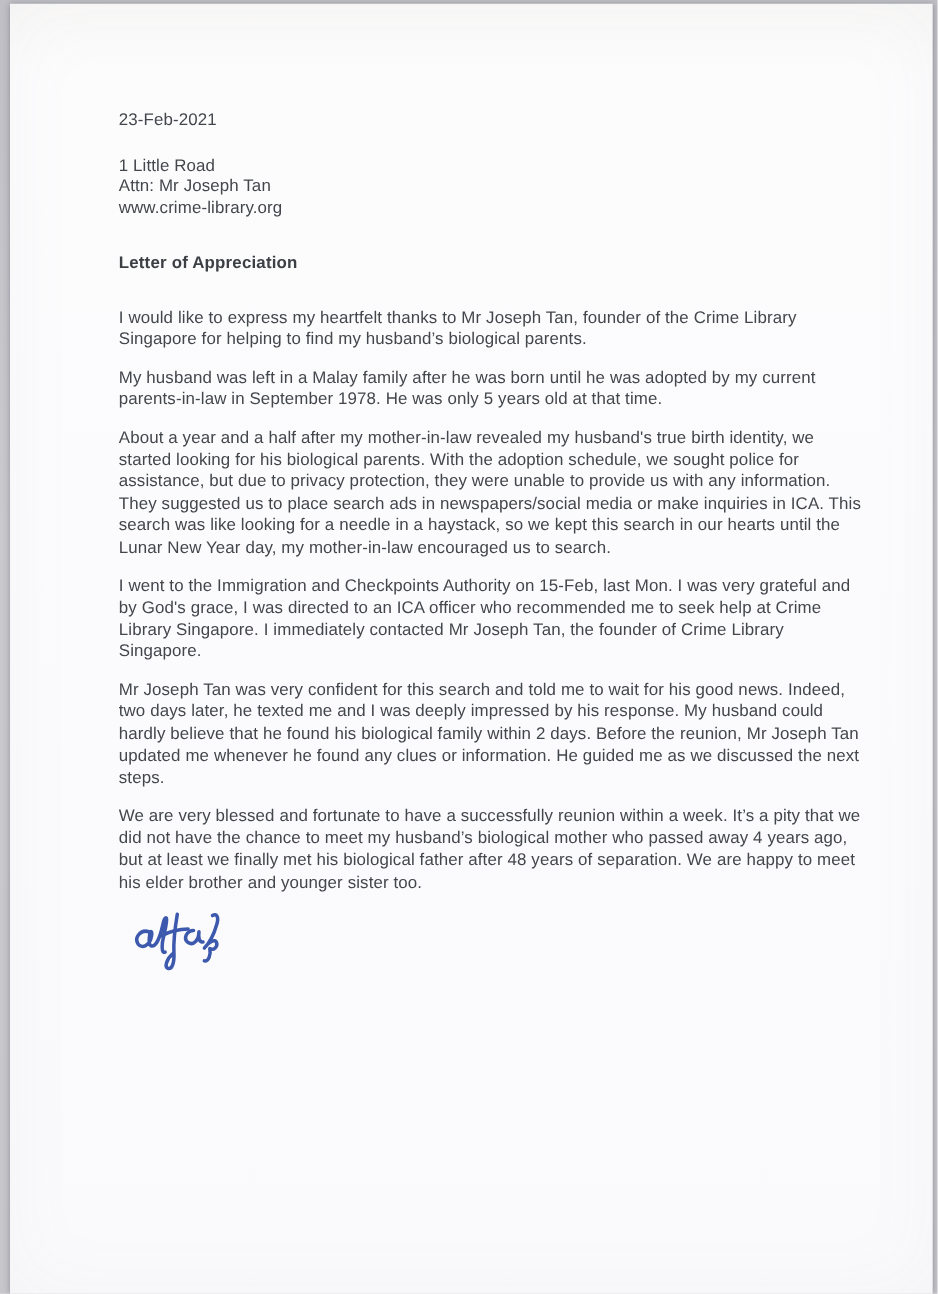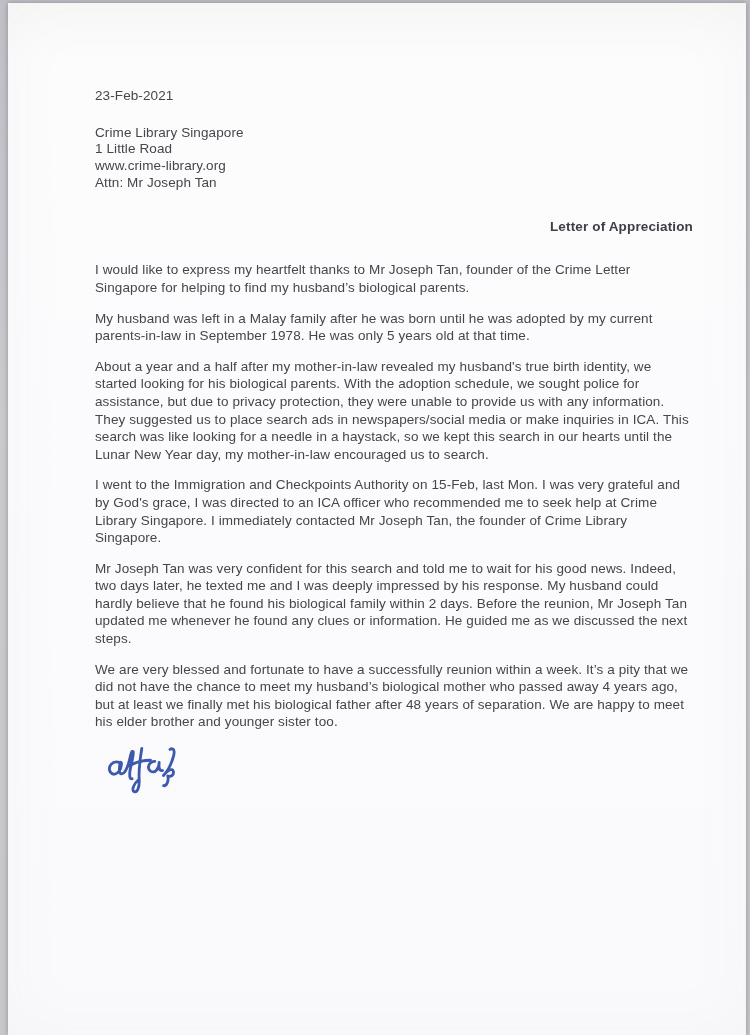--- a/index.html
+++ b/index.html
@@ -27,45 +27,43 @@
     line-height: 17.6px;
     letter-spacing: 0.1px;
   }
   .date-line { margin-bottom: 20px; }
   .address-block { line-height: 16.8px; margin-bottom: 26px; }
   .subject {
     font-weight: bold;
     color: #3c3f44;
     margin-bottom: 26px;
     letter-spacing: 0.15px;
-    text-align: right;
   }
   .para { margin-bottom: 13px; }
   .closing-block { margin-top: 4px; line-height: 16.8px; }
   .signature-wrap { margin-left: 10px; margin-top: 2px; height: 52px; }
   .signature-wrap svg { display: block; }
 </style>
 </head>
 <body>
 
 <div class="paper">
   <div class="content">
 
     <div class="date-line">23-Feb-2021</div>
 
     <div class="address-block">
-      <div>Crime Library Singapore</div>
       <div>1 Little Road</div>
+      <div>Attn: Mr Joseph Tan</div>
       <div>www.crime-library.org</div>
-      <div>Attn: Mr Joseph Tan</div>
     </div>
 
     <div class="subject">Letter of Appreciation</div>
 
-    <div class="para">I would like to express my heartfelt thanks to Mr Joseph Tan, founder of the Crime Letter Singapore for helping to find my husband’s biological parents.</div>
+    <div class="para">I would like to express my heartfelt thanks to Mr Joseph Tan, founder of the Crime Library Singapore for helping to find my husband’s biological parents.</div>
     <div class="para">My husband was left in a Malay family after he was born until he was adopted by my current parents-in-law in September 1978. He was only 5 years old at that time.</div>
     <div class="para">About a year and a half after my mother-in-law revealed my husband's true birth identity, we started looking for his biological parents. With the adoption schedule, we sought police for assistance, but due to privacy protection, they were unable to provide us with any information. They suggested us to place search ads in newspapers/social media or make inquiries in ICA. This search was like looking for a needle in a haystack, so we kept this search in our hearts until the Lunar New Year day, my mother-in-law encouraged us to search.</div>
     <div class="para">I went to the Immigration and Checkpoints Authority on 15-Feb, last Mon. I was very grateful and by God's grace, I was directed to an ICA officer who recommended me to seek help at Crime Library Singapore. I immediately contacted Mr Joseph Tan, the founder of Crime Library Singapore.</div>
     <div class="para">Mr Joseph Tan was very confident for this search and told me to wait for his good news. Indeed, two days later, he texted me and I was deeply impressed by his response. My husband could hardly believe that he found his biological family within 2 days. Before the reunion, Mr Joseph Tan updated me whenever he found any clues or information. He guided me as we discussed the next steps.</div>
     <div class="para">We are very blessed and fortunate to have a successfully reunion within a week. It’s a pity that we did not have the chance to meet my husband’s biological mother who passed away 4 years ago, but at least we finally met his biological father after 48 years of separation. We are happy to meet his elder brother and younger sister too.</div>
 
 
     <div class="signature-wrap">
       <svg width="78" height="52" viewBox="0 0 72 48" fill="none">
         <g fill="none" stroke-width="2.6" stroke-linecap="round" stroke-linejoin="round" stroke="#3d59ae">

